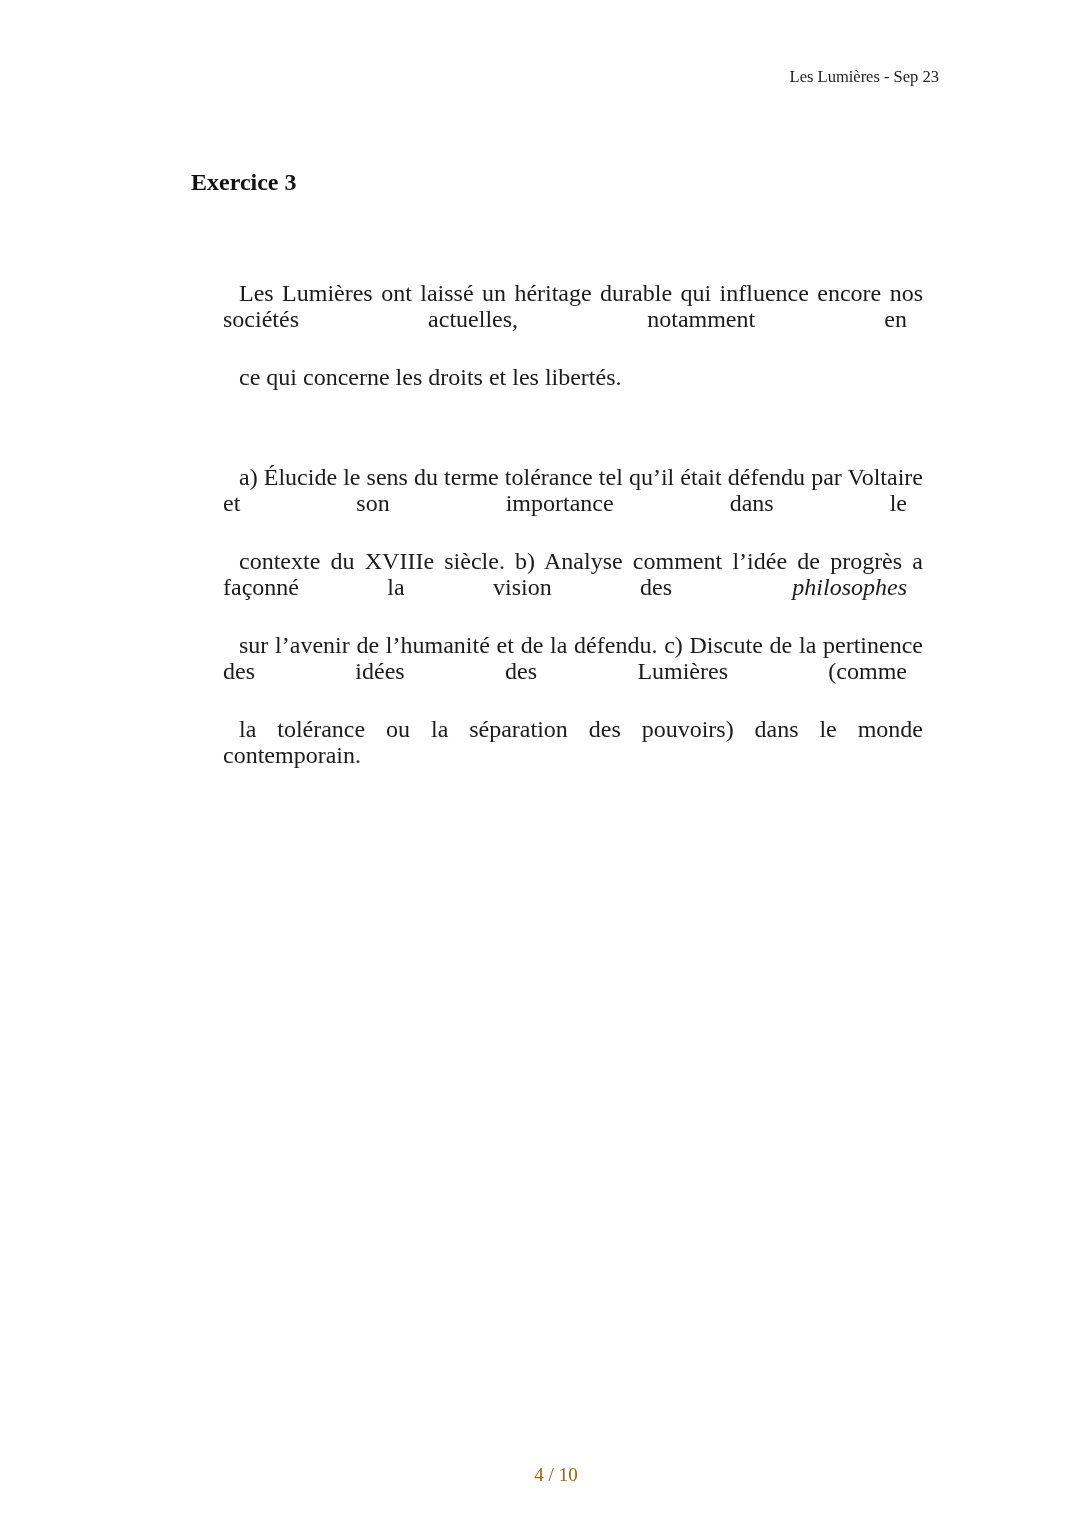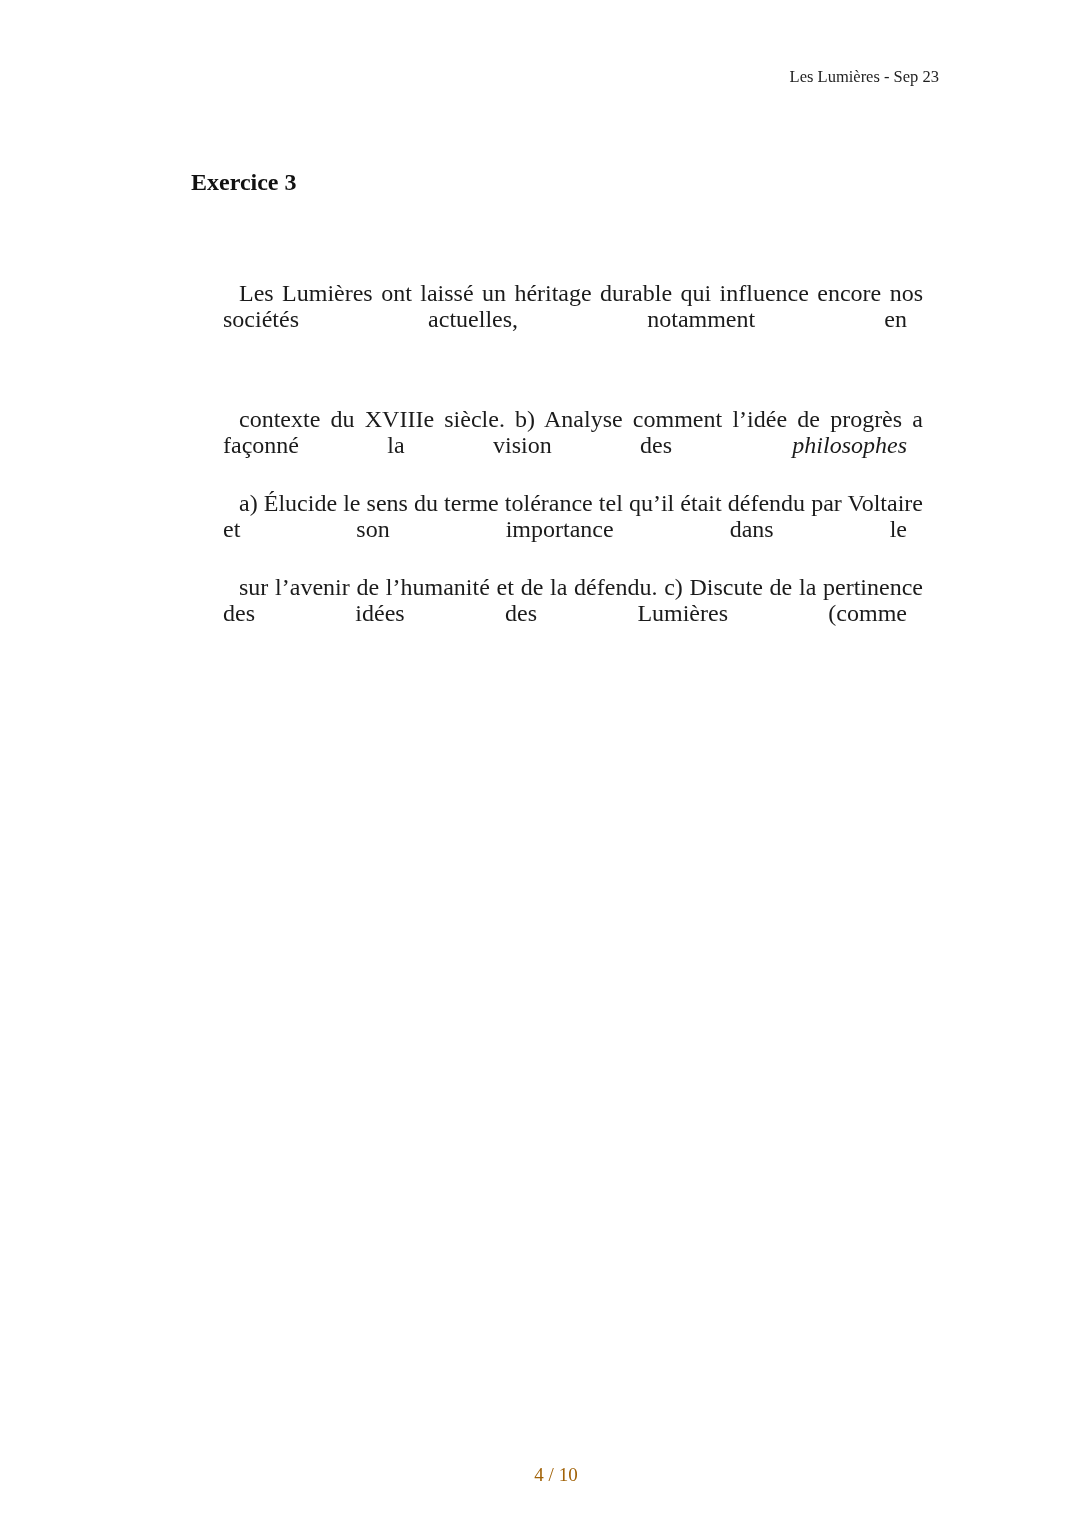--- a/index.html
+++ b/index.html
@@ -74,25 +74,27 @@
 
   <div class="page-header">
     <span>Les Lumières - Sep 23</span>
   </div>
 
   <main class="content">
     <h1 class="heading">Exercice 3</h1>
     <div>
         <div class="para">
           <div class="line"><span>Les Lumières ont laissé un héritage durable qui influence encore nos sociétés actuelles, notamment en</span></div>
+          <div class="line last"><span>ce qui concerne les droits et les libertés.</span></div>
         </div>
         <div class="para">
+          <div class="line"><span>a) Élucide le sens du terme tolérance tel qu’il était défendu par Voltaire et son importance dans le</span></div>
           <div class="line"><span>contexte du XVIIIe siècle. b) Analyse comment l’idée de progrès a façonné la vision des </span><span class="it">philosophes</span></div>
-          <div class="line"><span>a) Élucide le sens du terme tolérance tel qu’il était défendu par Voltaire et son importance dans le</span></div>
           <div class="line"><span>sur l’avenir de l’humanité et de la défendu. c) Discute de la pertinence des idées des Lumières (comme</span></div>
+          <div class="line last"><span>la tolérance ou la séparation des pouvoirs) dans le monde contemporain.</span></div>
         </div>
       </div>
   </main>
 
   <div class="page-footer">
     <span>4 / 10</span>
   </div>
 
 </div>
 

